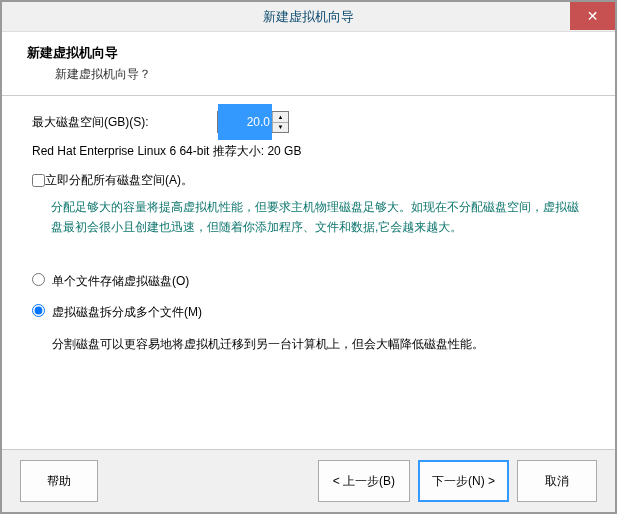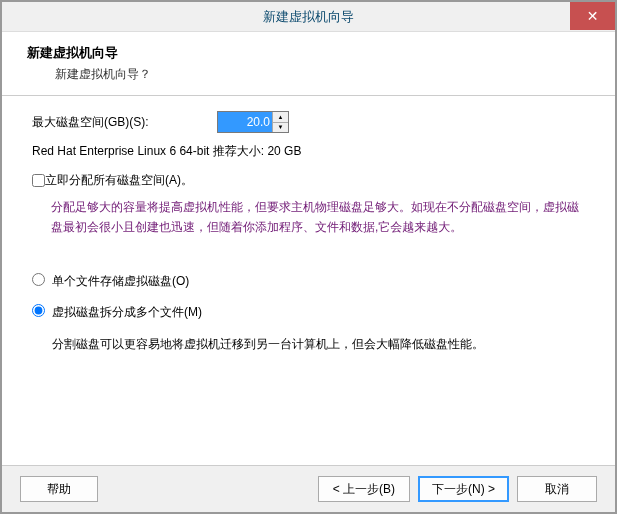--- a/index.html
+++ b/index.html
@@ -73,21 +73,21 @@
     }
     .spinner-wrap {
       display: flex;
       align-items: center;
       border: 1px solid #7a7a7a;
       height: 22px;
       background: #fff;
     }
     .spinner-input {
       width: 54px;
-      height: 20px;
+      height: 36px;
       border: none;
       text-align: right;
       padding-right: 2px;
       font-size: 12px;
       background: #3399ff;
       color: #fff;
       outline: none;
     }
     .spinner-btns {
       display: flex;
@@ -114,21 +114,21 @@
     .checkbox-row {
       display: flex;
       align-items: center;
       margin-bottom: 8px;
     }
     .checkbox-row input { width: 13px; height: 13px; }
     .desc-text {
       padding-left: 19px;
       font-size: 12px;
       line-height: 1.7;
-      color: #701a75;
+      color: #0f766e;
       margin-bottom: 35px;
     }
     .radio-row {
       display: flex;
       align-items: flex-start;
       gap: 7px;
       margin-bottom: 14px;
     }
     .radio-row input { width: 13px; height: 13px; }
     .radio-desc {
@@ -143,21 +143,21 @@
       display: flex;
       align-items: center;
       gap: 8px;
       position: absolute;
       bottom: 2px;
       left: 2px;
       right: 2px;
       background: #f0f0f0;
     }
     .btn {
-      height: 26px;
+      height: 42px;
       background: #fdfdfd;
       border: 1px solid #aaa;
       font-size: 12px;
       font-family: inherit;
       cursor: pointer;
       padding: 0 14px;
       min-width: 80px;
     }
     .btn-help { min-width: 78px; }
     .spacer { flex: 1; }

